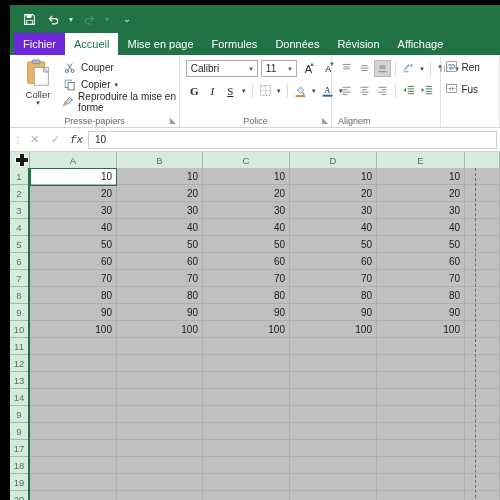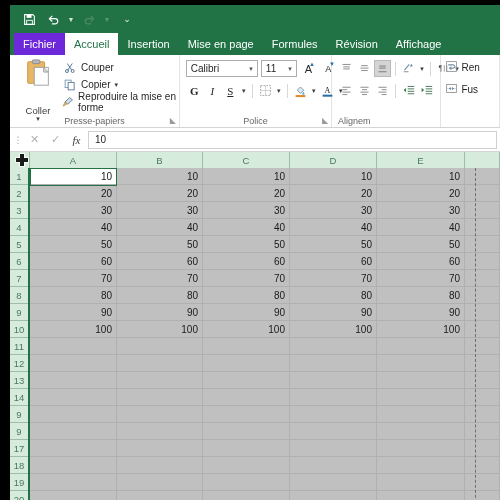--- a/index.html
+++ b/index.html
@@ -106,21 +106,21 @@
     width: 44px;
     text-align: center;
   }
   .paste-icon {
     width: 30px; height: 30px;
     margin: 0 auto;
     position: relative;
   }
   .paste-label {
     font-size: 9.5px; color: #3b3b3b;
-    margin-top: 17px;
+    margin-top: 1px;
   }
   .paste-caret { font-size: 7px; color: #3b3b3b; line-height: 6px; }
   .clip-items {
     position: absolute;
     left: 52px; top: 4px;
     width: 118px;
   }
   .clip-row {
     display: flex;
     align-items: center;
@@ -209,21 +209,21 @@
     box-sizing: border-box;
   }
   .namebox .nv { flex: 1; }
   .namebox .nc { font-size: 7px; color: #555; }
   .fb-grip { width: 10px; text-align: center; color: #9b9b9b; font-size: 9px; letter-spacing: 0; }
   .fb-btn {
     width: 19px; height: 18px;
     display: flex; align-items: center; justify-content: center;
     font-size: 11px; color: #b0b0b0;
   }
-  .fb-fx { font-family: Liberation Serif, serif; font-style: italic; color: #3b3b3b; font-size: 11px; }
+  .fb-fx { font-family: Liberation Mono, monospace; font-style: italic; color: #3b3b3b; font-size: 11px; }
   .fb-input {
     flex: 1; height: 18px;
     border: 1px solid #d0d0d0;
     background: #ffffff;
     display: flex; align-items: center;
     padding-left: 6px;
     font-size: 10px;
     color: #262626;
     box-sizing: border-box;
   }
@@ -340,23 +340,23 @@
           </svg>
       </div>
       <div class="qat-caret dim">▼</div>
       <div class="qat-caret" style="margin-left:8px;color:#e8f2ec;font-size:9px">⌄</div>
     </div>
   </div>
 
   <div class="tabstrip">
     <div class="tab file">Fichier</div>
     <div class="tab active">Accueil</div>
-    <div class="tab">Insertion</div>
     <div class="tab">Mise en page</div>
     <div class="tab">Formules</div>
+    <div class="tab">Données</div>
     <div class="tab">Révision</div>
     <div class="tab">Affichage</div>
 
   </div>
 
   <div class="ribbon">
 
     <div class="rgroup g-clip">
       <div class="paste-btn">
         <div class="paste-icon">

